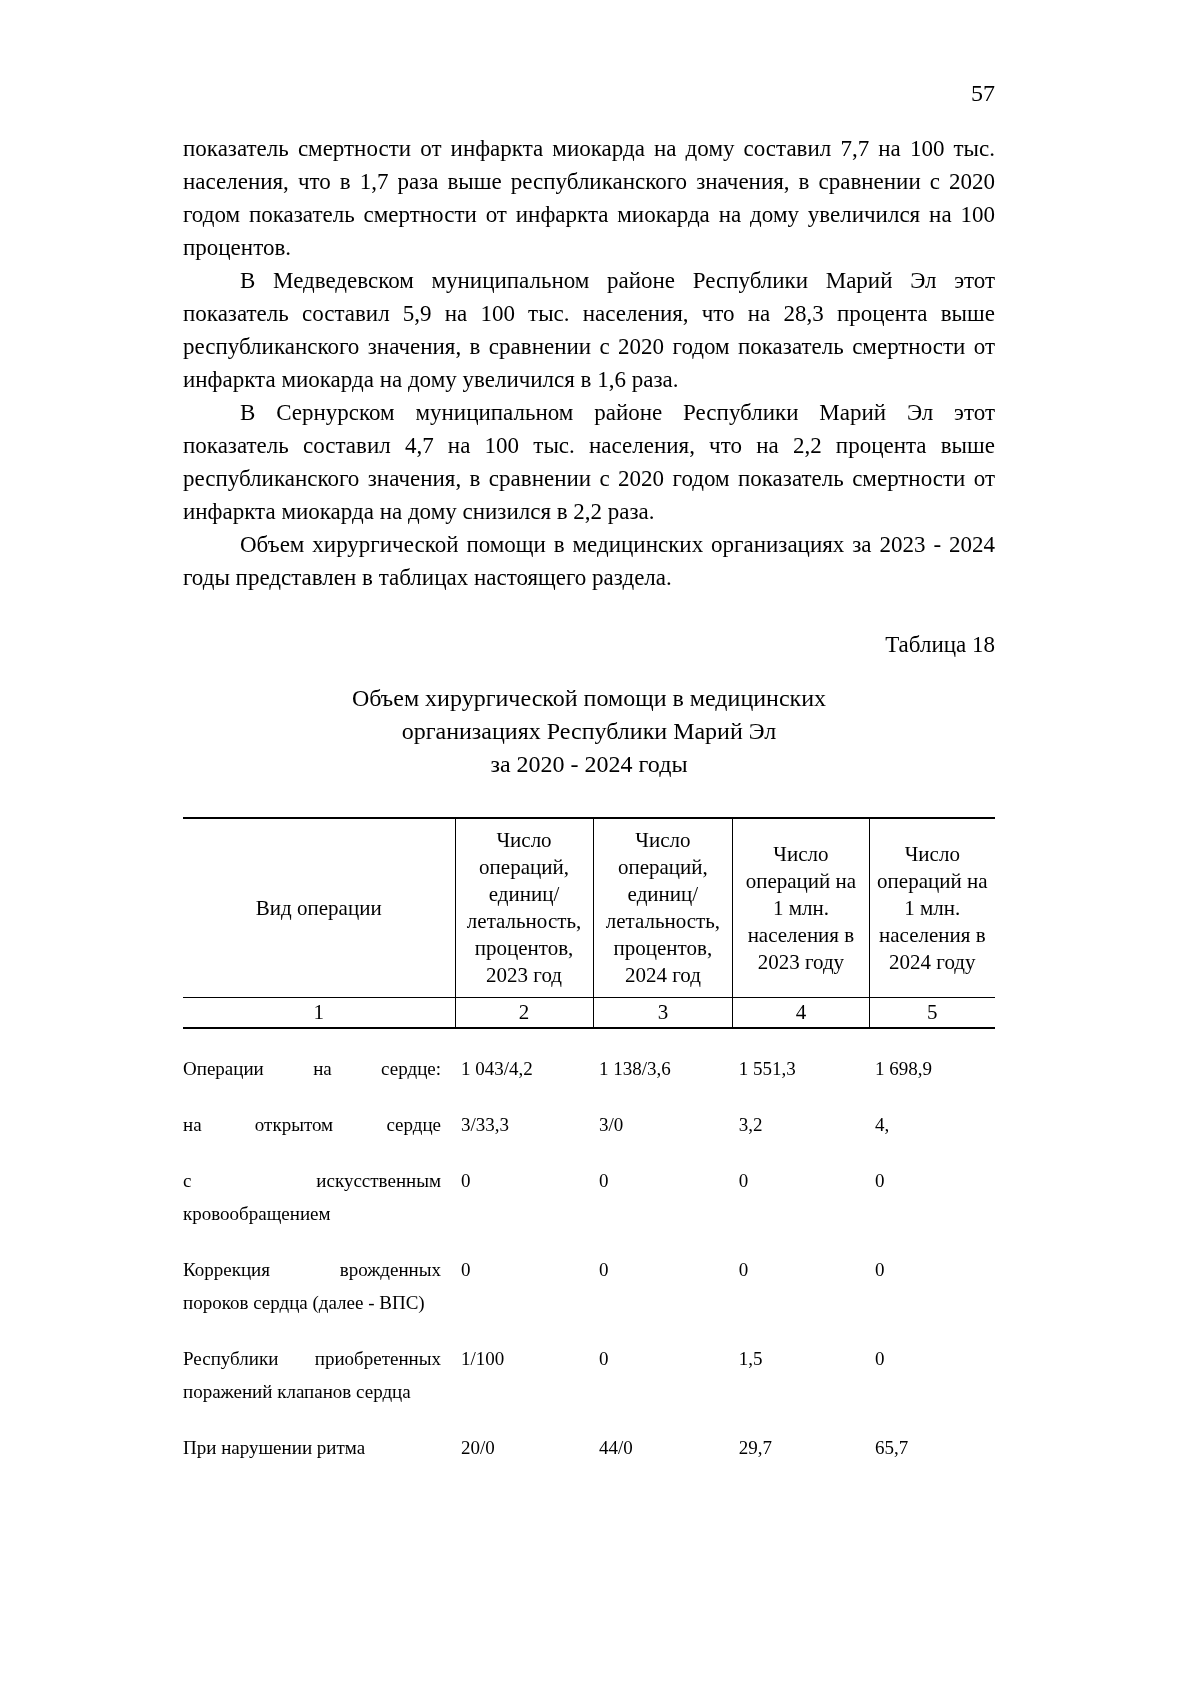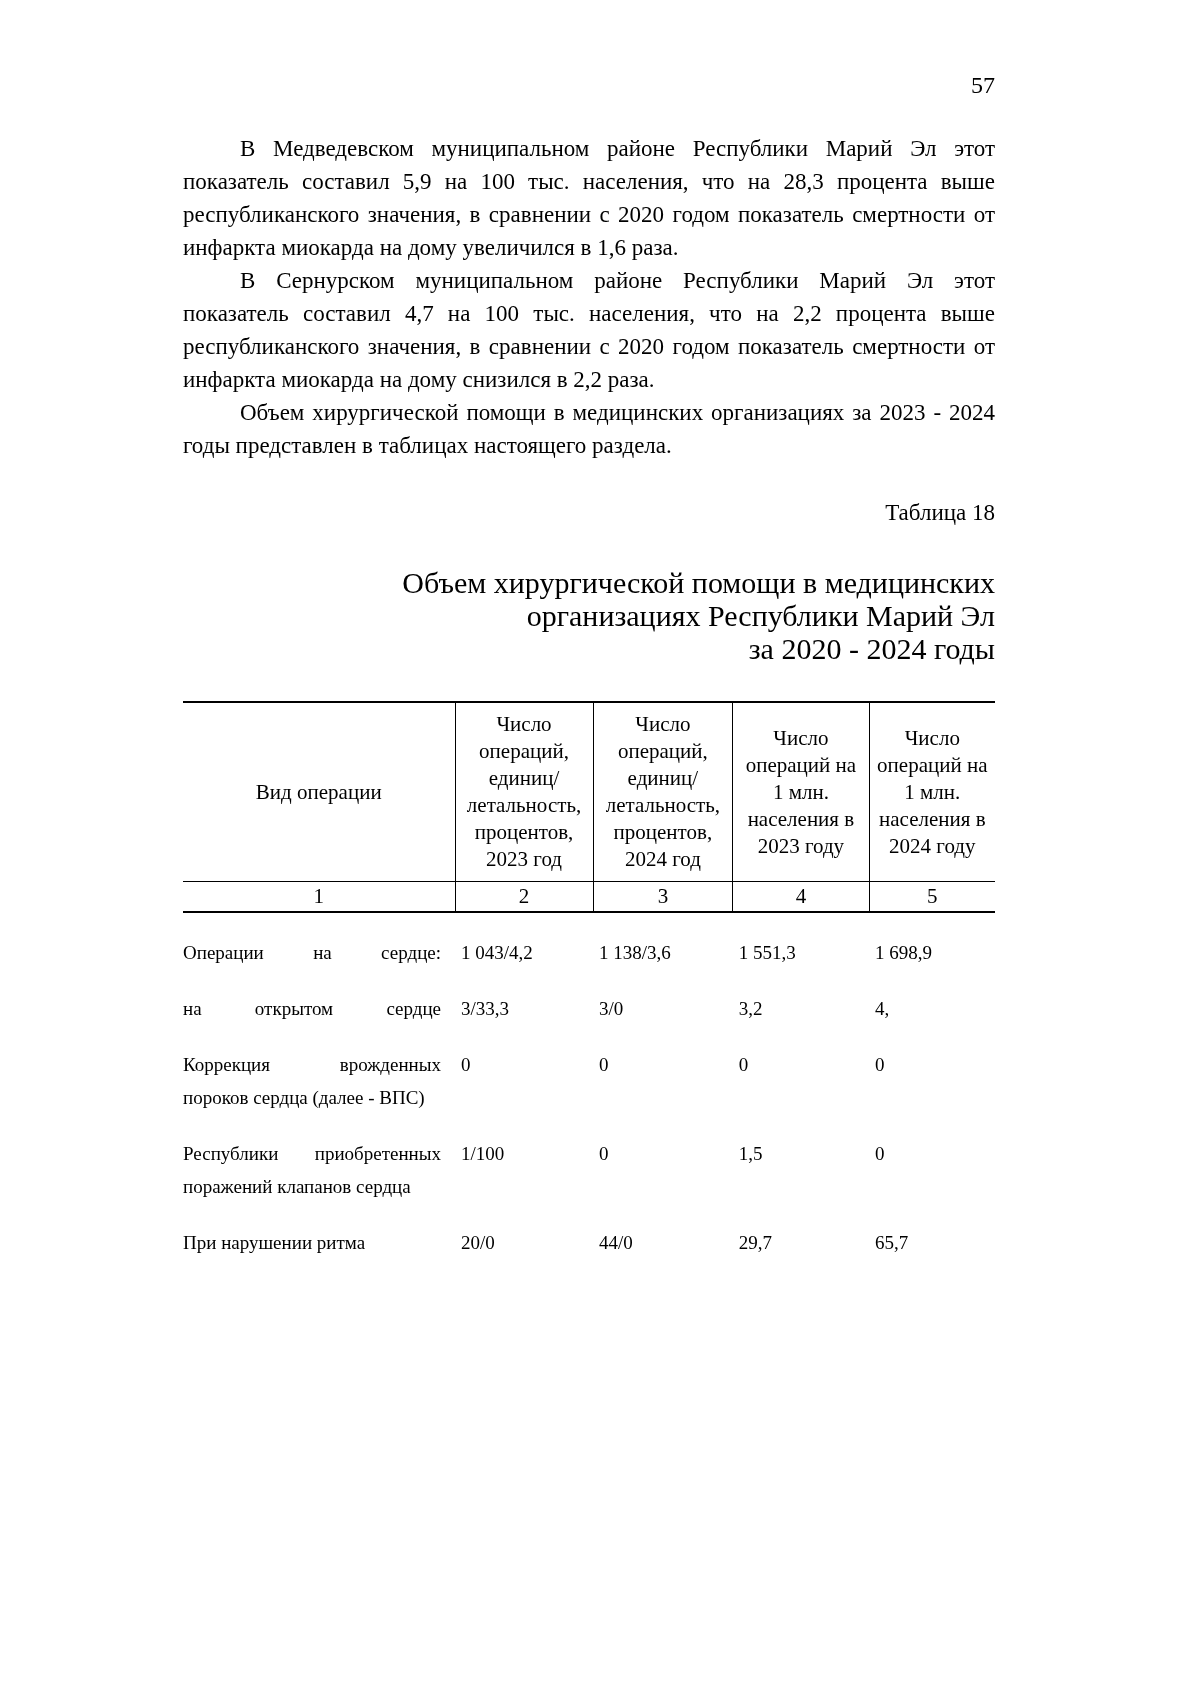--- a/index.html
+++ b/index.html
@@ -13,21 +13,21 @@
     height: 1697px;
     margin: 0 auto;
     background: #ffffff;
     font-family: "Liberation Serif", "DejaVu Serif", serif;
     color: #000000;
     box-sizing: border-box;
     overflow: hidden;
   }
   .page-number {
     position: absolute;
-    top: 72px;
+    top: 80px;
     right: 205px;
     font-size: 24px;
     text-align: right;
   }
   .content {
     padding: 132px 205px 0 183px;
   }
   .para {
     font-size: 23px;
     line-height: 33px;
@@ -36,24 +36,24 @@
   }
   .para.indent {
     text-indent: 57px;
   }
   .table-label {
     margin-top: 38px;
     font-size: 23px;
     text-align: right;
   }
   .table-title {
-    margin-top: 40px;
-    font-size: 30px;
+    margin-top: 24px;
+    font-size: 24px;
     line-height: 33px;
-    text-align: right;
+    text-align: center;
   }
   .ops-table {
     margin-top: 36px;
     width: 100%;
     border-collapse: collapse;
     table-layout: fixed;
   }
   .ops-table col.c1 { width: 33.5%; }
   .ops-table col.c2 { width: 17%; }
   .ops-table col.c3 { width: 17.2%; }
@@ -99,20 +99,21 @@
 </style>
 </head>
 <body>
 
 <div class="page">
 
   <div class="page-number">57</div>
 
   <div class="content">
 
+    <p class="para">показатель смертности от инфаркта миокарда на дому составил 7,7 на 100 тыс. населения, что в 1,7 раза выше республиканского значения, в сравнении с 2020 годом показатель смертности от инфаркта миокарда на дому увеличился на 100 процентов.</p>
     <p class="para indent">В Медведевском муниципальном районе Республики Марий Эл этот показатель составил 5,9 на 100 тыс. населения, что на 28,3 процента выше республиканского значения, в сравнении с 2020 годом показатель смертности от инфаркта миокарда на дому увеличился в 1,6 раза.</p>
     <p class="para indent">В Сернурском муниципальном районе Республики Марий Эл этот показатель составил 4,7 на 100 тыс. населения, что на 2,2 процента выше республиканского значения, в сравнении с 2020 годом показатель смертности от инфаркта миокарда на дому снизился в 2,2 раза.</p>
     <p class="para indent">Объем хирургической помощи в медицинских организациях за 2023 - 2024 годы представлен в таблицах настоящего раздела.</p>
 
     <div class="table-label">Таблица 18</div>
 
     <div class="table-title">
       <div>Объем хирургической помощи в медицинских</div>
       <div>организациях Республики Марий Эл</div>
       <div>за 2020 - 2024 годы</div>
@@ -151,20 +152,27 @@
           <td class="body-cell row-value">1 698,9</td>
         </tr>
         <tr>
           <td class="body-cell row-label spread">на открытом сердце</td>
           <td class="body-cell row-value">3/33,3</td>
           <td class="body-cell row-value">3/0</td>
           <td class="body-cell row-value">3,2</td>
           <td class="body-cell row-value">4,</td>
         </tr>
         <tr>
+          <td class="body-cell row-label">с искусственным кровообращением</td>
+          <td class="body-cell row-value">0</td>
+          <td class="body-cell row-value">0</td>
+          <td class="body-cell row-value">0</td>
+          <td class="body-cell row-value">0</td>
+        </tr>
+        <tr>
           <td class="body-cell row-label">Коррекция врожденных пороков сердца (далее - ВПС)</td>
           <td class="body-cell row-value">0</td>
           <td class="body-cell row-value">0</td>
           <td class="body-cell row-value">0</td>
           <td class="body-cell row-value">0</td>
         </tr>
         <tr>
           <td class="body-cell row-label">Республики приобретенных поражений клапанов сердца</td>
           <td class="body-cell row-value">1/100</td>
           <td class="body-cell row-value">0</td>

